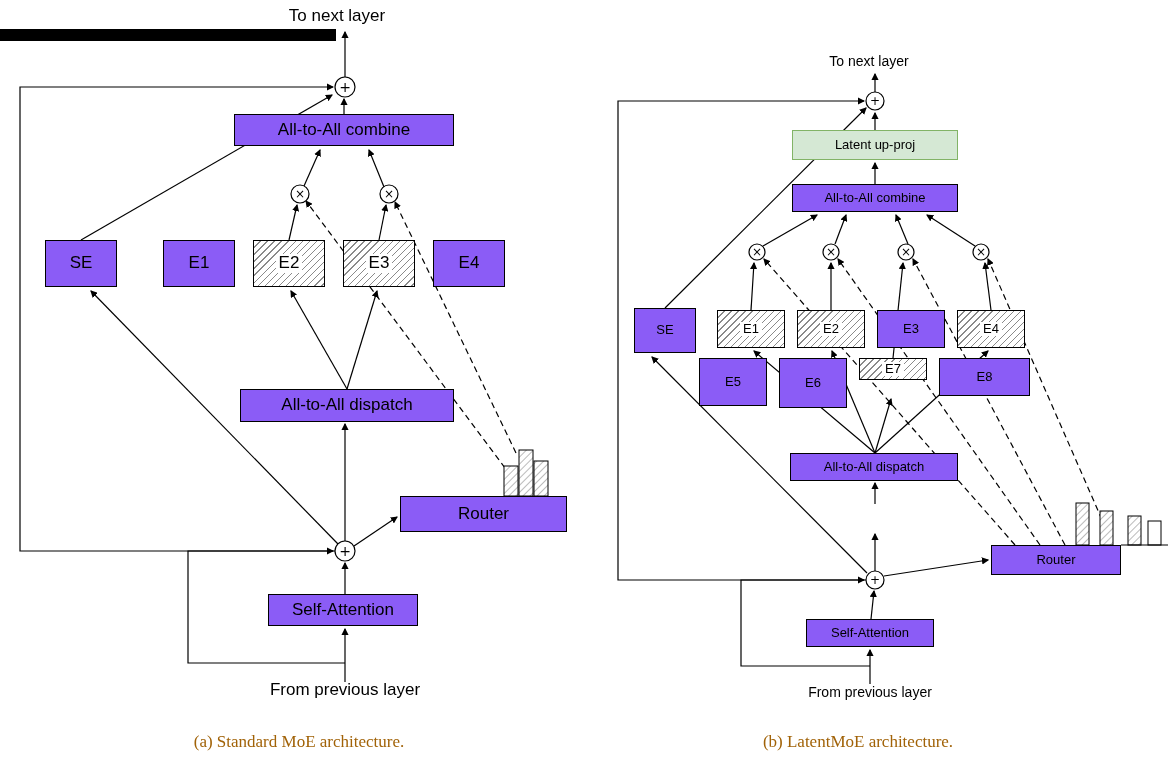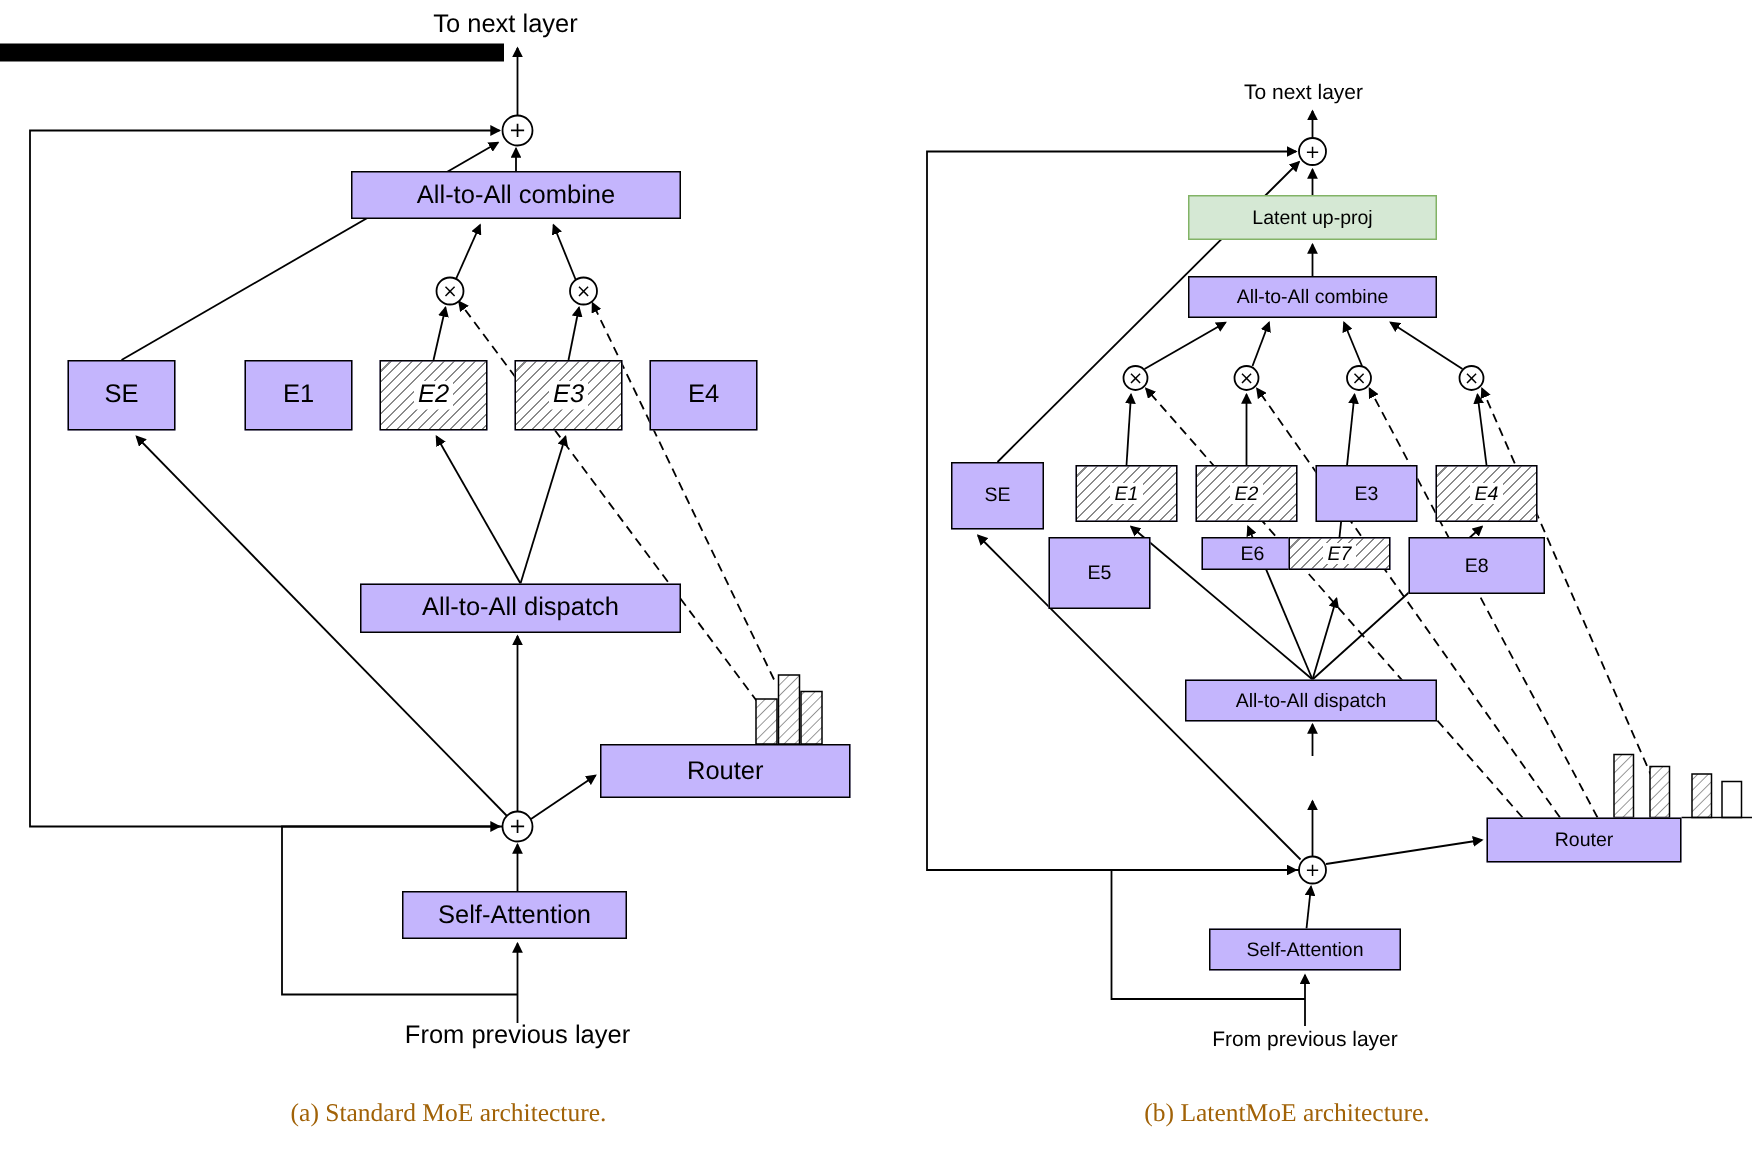--- a/index.html
+++ b/index.html
@@ -1,26 +1,26 @@
 <!DOCTYPE html>
 <html><head>
 <meta charset="utf-8">
 <style>
   html,body { margin:0; padding:0; background:#ffffff; }
   body { width:1175px; height:770px; overflow:hidden; }
   .figure { position:relative; width:1175px; height:770px; background:#fff;
             font-family:"Liberation Sans", sans-serif; color:#000; }
   .layer { position:absolute; left:0; top:0; }
 
-  .box { position:absolute; box-sizing:border-box; border:1.2px solid #000; background:#c4b5fd;
+  .box { position:absolute; box-sizing:border-box; border:1.2px solid #000; background:#8b5cf6;
          display:flex; align-items:center; justify-content:center; }
   .fa { font-size:17px; }
   .fb { font-size:13px;justify-content:center; }
   .boxlbl { line-height:1.1; white-space:nowrap; }
-  .hatch { background-image:repeating-linear-gradient(135deg,#ffffff,#ffffff 4px,#8a8a8a 4px,#8a8a8a 5px);font-style:italic; }
+  .hatch { background-image:repeating-linear-gradient(135deg,#ffffff,#ffffff 4px,#8a8a8a 4px,#8a8a8a 5px); }
   .hatch .boxlbl { background:#ffffff; padding:0 3px; }
   .green { background:#d5e8d4; border-color:#82b366; }
 
   .lbl { position:absolute; transform:translateX(-50%); white-space:nowrap;text-align:right; }
   .la { font-size:17px; }
   .lb { font-size:14px; }
   .caption { position:absolute; transform:translateX(-50%); white-space:nowrap;
              font-family:"Liberation Serif", serif; font-size:17px; color:#a16207; }
 
   .artifact-bar { position:absolute; background:#000; }
@@ -223,21 +223,21 @@
   <div class="box fb" style="left:877px;top:310px;width:68px;height:38px">
     <span class="boxlbl">E3</span>
   </div>
   <div class="box fb hatch" style="left:957px;top:310px;width:68px;height:38px">
     <span class="boxlbl">E4</span>
   </div>
 
   <div class="box fb" style="left:699px;top:358px;width:68px;height:48px">
     <span class="boxlbl">E5</span>
   </div>
-  <div class="box fb" style="left:801px;top:358px;width:68px;height:22px">
+  <div class="box fb" style="left:779px;top:358px;width:68px;height:50px">
     <span class="boxlbl">E6</span>
   </div>
   <div class="box fb hatch" style="left:859px;top:358px;width:68px;height:22px">
     <span class="boxlbl">E7</span>
   </div>
   <div class="box fb" style="left:939px;top:358px;width:91px;height:38px">
     <span class="boxlbl">E8</span>
   </div>
 
   <div class="box fb" style="left:790px;top:453px;width:168px;height:28px">

